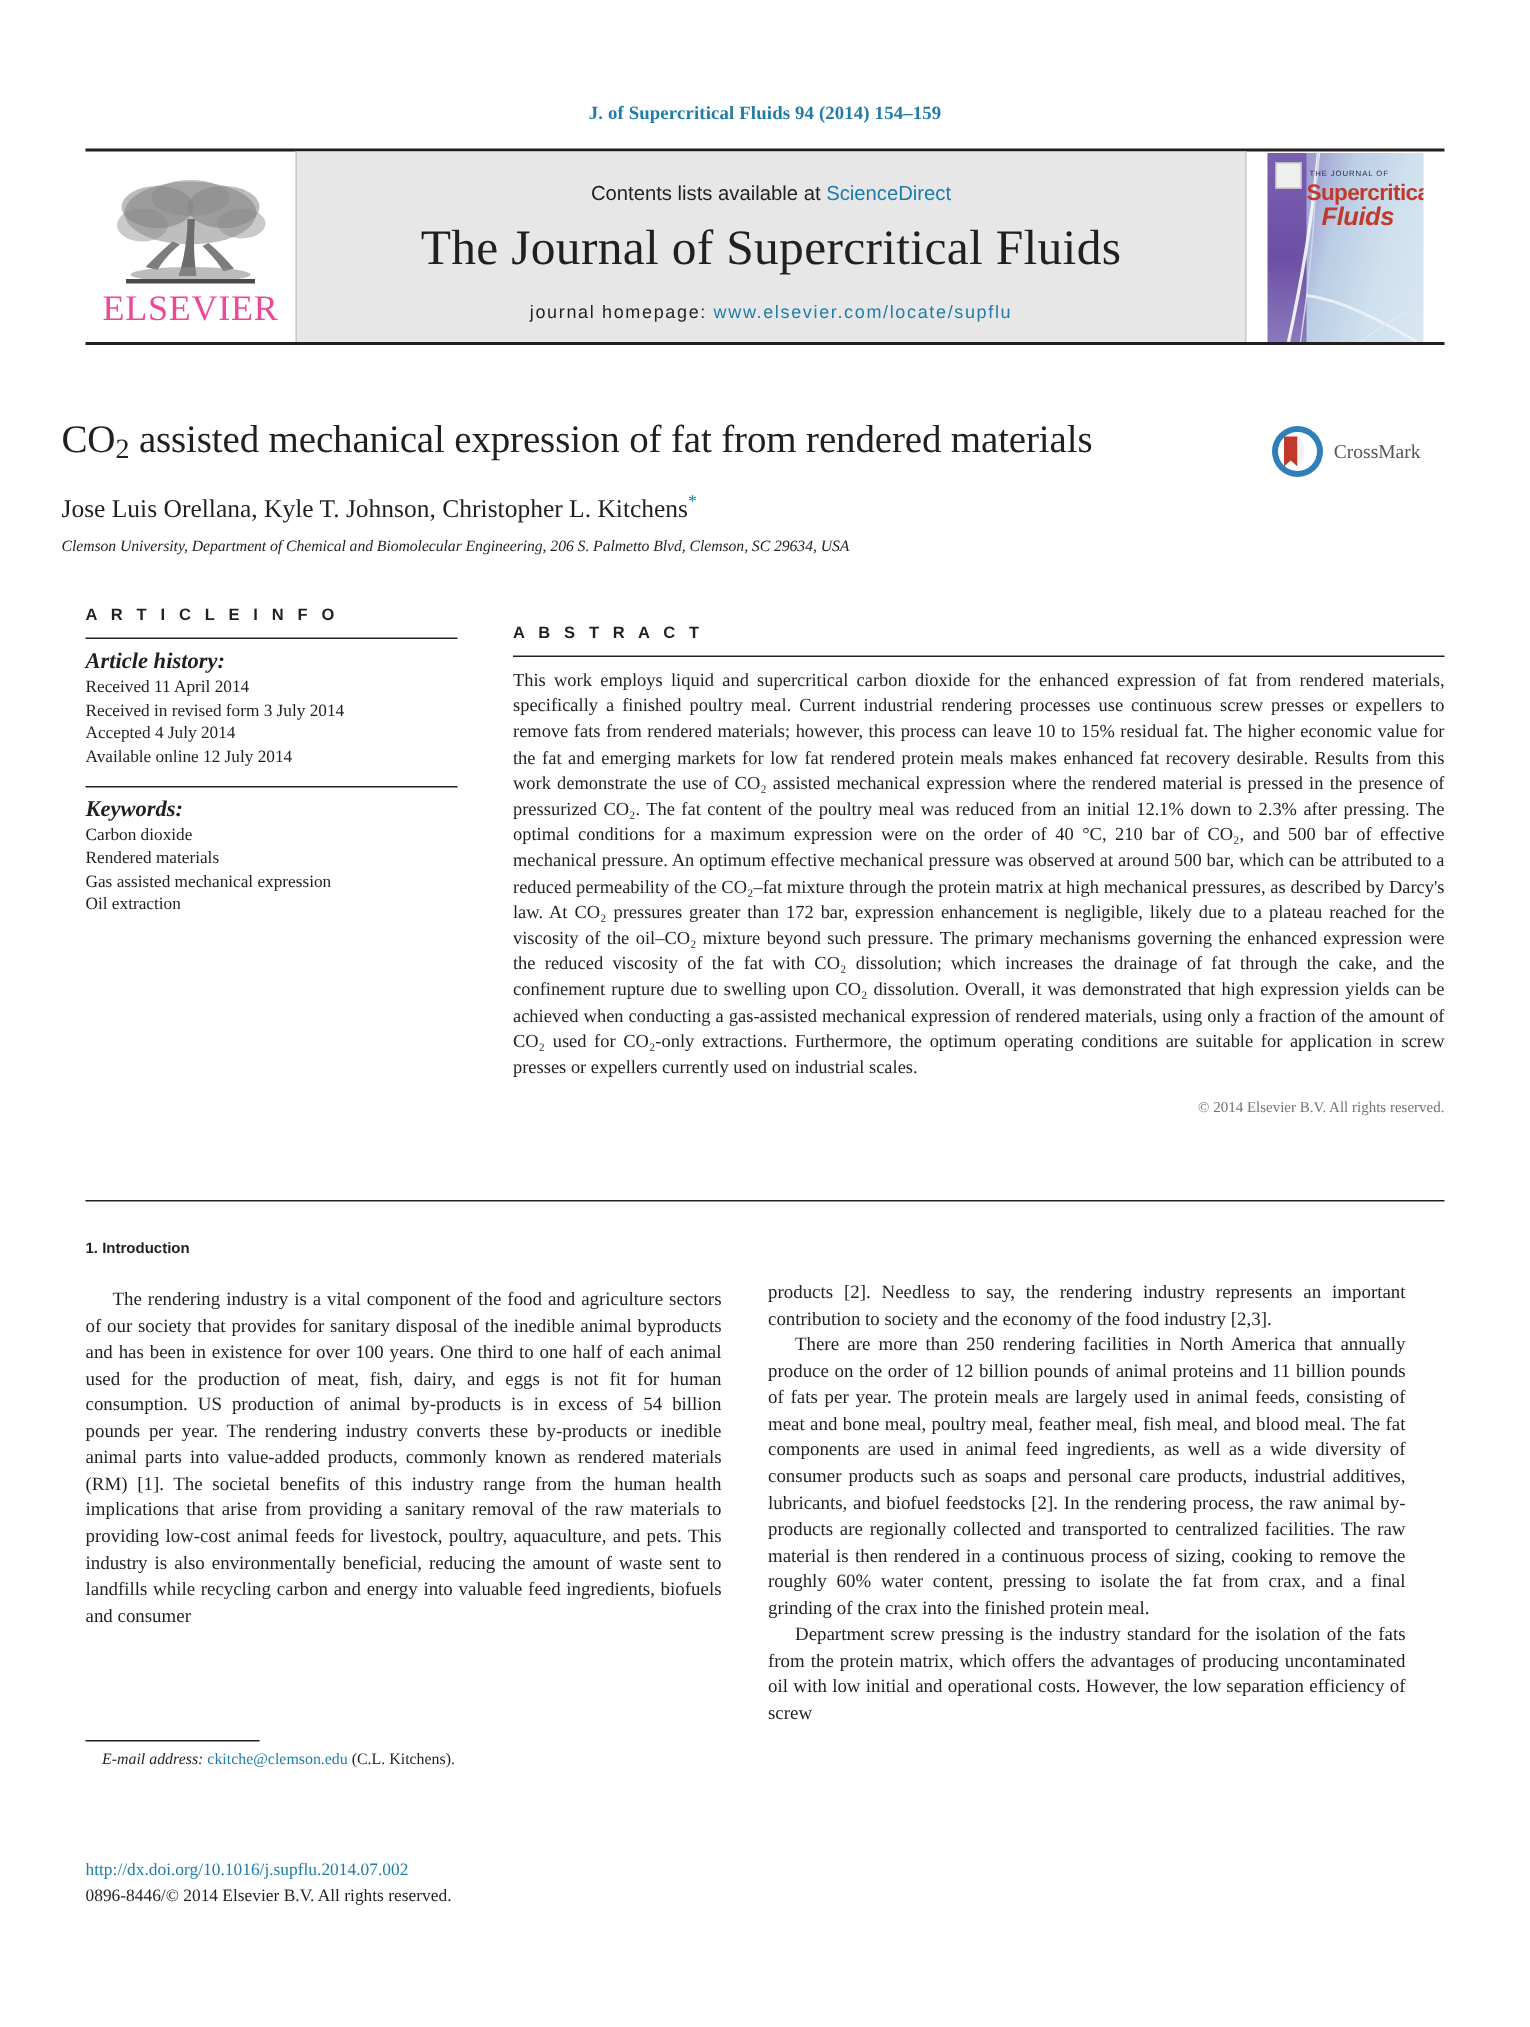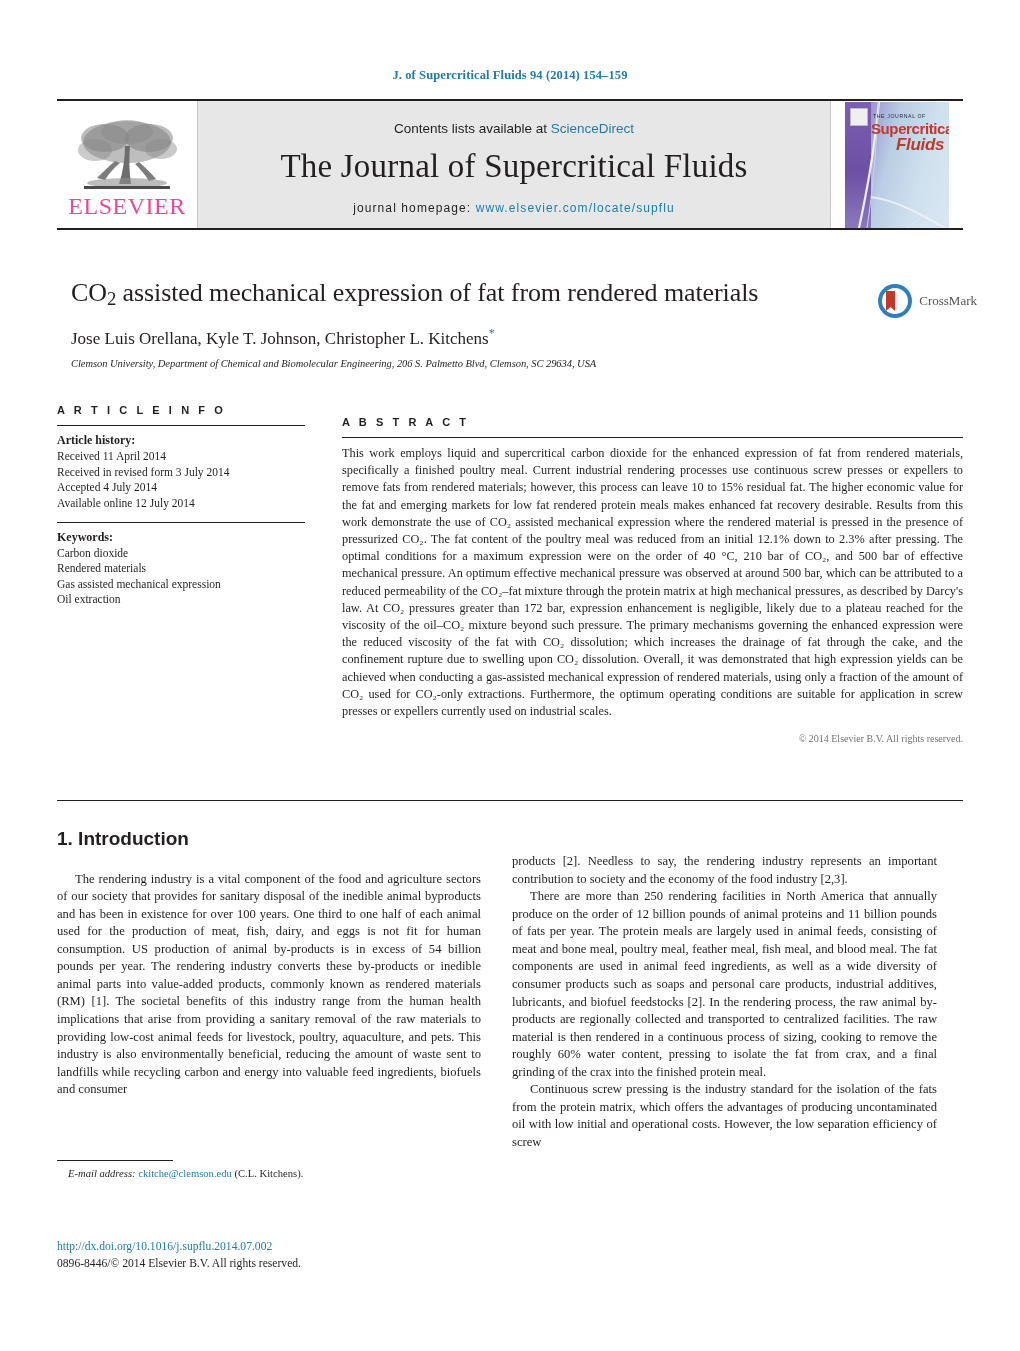--- a/index.html
+++ b/index.html
@@ -122,29 +122,29 @@
     position: absolute; left: 28px; top: 11px;
     font-family: "Liberation Sans", sans-serif;
     font-size: 5.2px; color: #2b2b44; letter-spacing: .6px;
   }
   .cover .cv-t2 {
     position: absolute; left: 26px; top: 18px;
     font-family: "Liberation Sans", sans-serif; font-weight: bold;
     font-size: 15px; color: #c0392b; letter-spacing: -.4px;
   }
   .cover .cv-t3 {
-    position: absolute; left: 51px; top: 33px;
+    position: absolute; left: 36px; top: 33px;
     font-family: "Liberation Sans", sans-serif; font-weight: bold;
     font-style: italic;
     font-size: 17px; color: #c0392b; letter-spacing: -.3px;
   }
   .cover .curve { position: absolute; left: 0; top: 0; width: 104px; height: 126px; }
 
   
-  .titleblock { position: absolute; left: 71px; top: 278px; width: 906px; }
+  .titleblock { position: absolute; left: 41px; top: 278px; width: 906px; }
   .paper-title {
     font-family: "Liberation Serif", serif;
     font-size: 26px;
     color: #231f20;
     margin: 0 0 16px 0;
     font-weight: normal;
     letter-spacing: -.1px;
   }
   .authors {
     font-family: "Liberation Serif", serif;
@@ -174,22 +174,22 @@
     font-family: "Liberation Sans", sans-serif;
     font-size: 11px; font-weight: bold; letter-spacing: 3.1px;
     color: #231f20; margin-bottom: 9px;
   }
   .col-info { position: absolute; left: 0; top: 0; width: 248px; }
   .col-abs { position: absolute; left: 285px; top: 0; width: 621px; margin-top: 12px; }
   .rule { border-top: 1px solid #231f20; margin: 0 0 7px 0; }
   .rule-thin { border-top: 1px solid #231f20; margin: 10px 0 7px 0; }
   .ia-sub {
     font-family: "Liberation Serif", serif;
-    font-weight: bold;
-    font-size: 12px; color: #231f20; margin-bottom: 1px;
+    font-style: italic; font-weight: bold;
+    font-size: 15px; color: #231f20; margin-bottom: 1px;
   }
   .ia-line {
     font-family: "Liberation Serif", serif;
     font-size: 11.5px; color: #231f20; line-height: 1.36;
   }
   .abstract-text {
     font-family: "Liberation Serif", serif;
     font-size: 12.3px; line-height: 1.40; text-align: justify;
     color: #231f20; hyphens: manual;
   }
@@ -208,21 +208,21 @@
     font-family: "Liberation Serif", serif;
     font-size: 12.6px;
     line-height: 1.395;
     text-align: justify;
     color: #231f20;
   }
   .col-l { left: 57px; top: 826px; width: 424px; }
   .col-r { left: 512px; top: 853px; width: 425px; }
   .sec-head {
     font-family: "Liberation Sans", sans-serif;
-    font-size: 19px; font-weight: bold; color: #231f20;
+    font-size: 10px; font-weight: bold; color: #231f20;
     margin: 0 0 18px 0;
   }
   .para { margin: 0; text-indent: 18px; }
   .para + .para { margin-top: 0; }
 
   
   .footnote {
     position: absolute; left: 57px; top: 1160px; width: 424px;
     font-family: "Liberation Serif", serif;
     font-size: 10.6px; color: #231f20; line-height: 1.42;
@@ -341,21 +341,21 @@
   <div class="abs-bottom-rule"></div>
 
   <div class="body-col col-l">
     <div class="sec-head">1. Introduction</div>
     <p class="para"><span>The rendering industry is a vital component of the food and agriculture sectors of our society that provides for sanitary disposal of the inedible animal byproducts and has been in existence for over 100 years. One third to one half of each animal used for the production of meat, fish, dairy, and eggs is not fit for human consumption. US production of animal by-products is in excess of 54 billion pounds per year. The rendering industry converts these by-products or inedible animal parts into value-added products, commonly known as rendered materials (RM) [1]. The societal benefits of this industry range from the human health implications that arise from providing a sanitary removal of the raw materials to providing low-cost animal feeds for livestock, poultry, aquaculture, and pets. This industry is also environmentally beneficial, reducing the amount of waste sent to landfills while recycling carbon and energy into valuable feed ingredients, biofuels and consumer</span></p>
   </div>
 
   <div class="body-col col-r">
     <p class="para" style="text-indent:0"><span>products [2]. Needless to say, the rendering industry represents an important contribution to society and the economy of the food industry [2,3].</span></p>
     <p class="para"><span>There are more than 250 rendering facilities in North America that annually produce on the order of 12 billion pounds of animal proteins and 11 billion pounds of fats per year. The protein meals are largely used in animal feeds, consisting of meat and bone meal, poultry meal, feather meal, fish meal, and blood meal. The fat components are used in animal feed ingredients, as well as a wide diversity of consumer products such as soaps and personal care products, industrial additives, lubricants, and biofuel feedstocks [2]. In the rendering process, the raw animal by-products are regionally collected and transported to centralized facilities. The raw material is then rendered in a continuous process of sizing, cooking to remove the roughly 60% water content, pressing to isolate the fat from crax, and a final grinding of the crax into the finished protein meal.</span></p>
-    <p class="para"><span>Continuous screw pressing is the industry standard for the isolation of the fats from the protein matrix, which offers the advantages of producing uncontaminated oil with low initial and operational costs. However, the low separation efficiency of screw</span></p>
+    <p class="para"><span>Department screw pressing is the industry standard for the isolation of the fats from the protein matrix, which offers the advantages of producing uncontaminated oil with low initial and operational costs. However, the low separation efficiency of screw</span></p>
   </div>
 
   <div class="footnote">
     <div class="fn-rule"></div>
     <div class="fn-indent"><span class="fn-italic">E-mail address:</span> <span class="link">ckitche@clemson.edu</span> <span>(C.L. Kitchens).</span></div>
   </div>
 
   <div class="docfooter">
     <div class="doi">http://dx.doi.org/10.1016/j.supflu.2014.07.002</div>
     <div>0896-8446/© 2014 Elsevier B.V. All rights reserved.</div>

